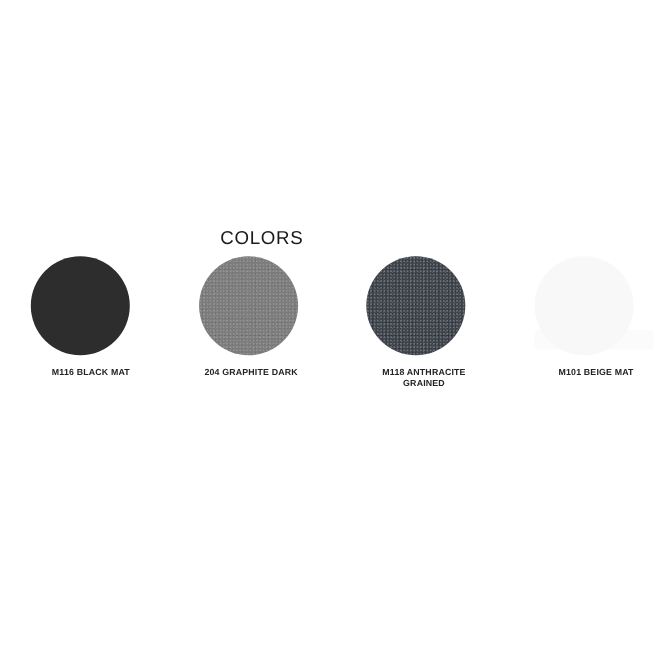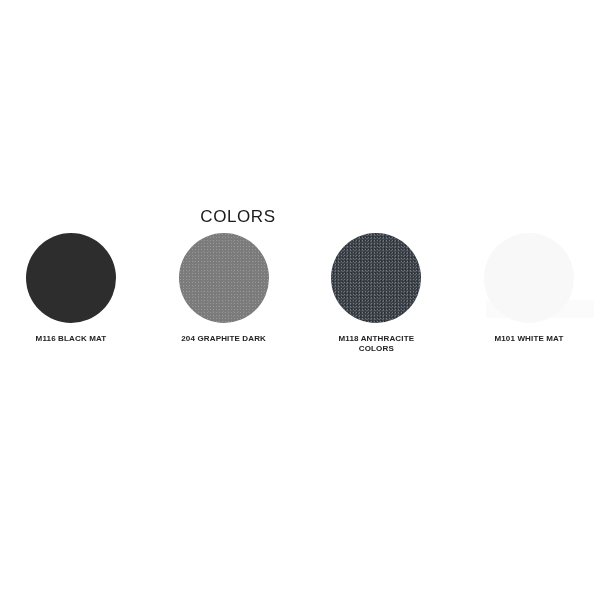--- a/index.html
+++ b/index.html
@@ -45,21 +45,21 @@
     display: flex;
     justify-content: space-between;
     padding: 0 24px;
     box-sizing: border-box;
   }
 
   .swatch {
     width: 94px;
     display: flex;
     flex-direction: column;
-    align-items: center;
+    align-items: flex-end;
   }
 
   .swatch-disc {
     width: 90px;
     height: 90px;
     border-radius: 50%;
     position: relative;
     overflow: hidden;
   }
 
@@ -124,23 +124,23 @@
     </div>
 
     <div class="swatch">
       <div class="swatch-disc grain" style="background-color: rgb(123, 123, 123);"></div>
       <div class="swatch-label">204 GRAPHITE DARK</div>
     </div>
 
     <div class="swatch">
       <div class="swatch-disc grain grain-coarse" style="background-color: rgb(60, 66, 73);"></div>
       <div class="swatch-label">M118 ANTHRACITE
-COLORS</div>
+GRAINED</div>
     </div>
 
 
     <div class="swatch">
       <div class="swatch-disc" style="background-color: rgb(248, 248, 248);"></div>
-      <div class="swatch-label">M101 WHITE MAT</div>
+      <div class="swatch-label">M101 BEIGE MAT</div>
     </div>
 
   </div>
 </div>
 
 </body></html>

